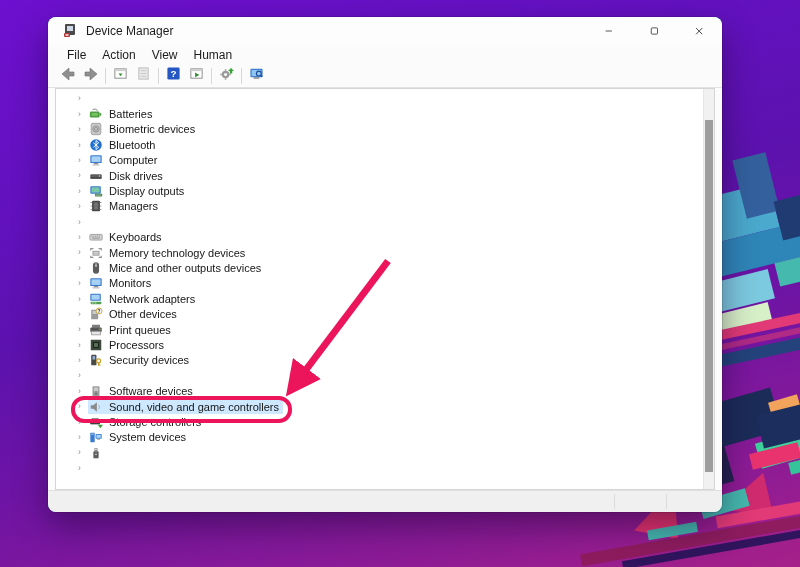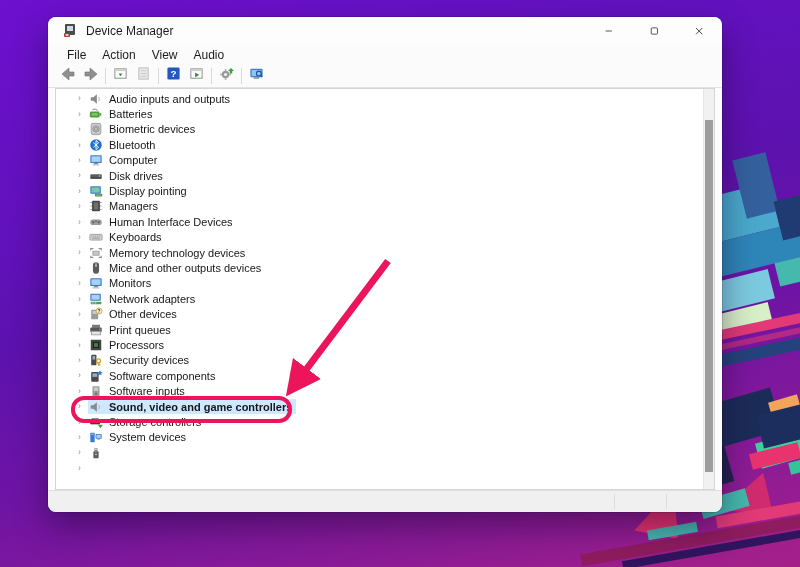--- a/index.html
+++ b/index.html
@@ -28,21 +28,21 @@
   .menu-item { padding:1px 8px; }
   .toolbar { height:24px; display:flex; align-items:center; padding-left:8px; background:#fbfbfb; border-bottom:1px solid #e2e2e2; flex:0 0 auto; }
   .tb-btn { width:23px; height:20px; display:flex; align-items:center; justify-content:center; }
   .tb-sep { width:1px; height:16px; background:#d8d8d8; margin:0 3px; }
   .content-wrap { flex:1; padding:0 7px; background:#fcfcfc; min-height:0; }
   .content { position:relative; width:100%; height:100%; border:1px solid #d5d5d5; background:#fff; overflow:hidden; }
   .tree { position:absolute; left:0; top:2px; right:12px; }
   .tree-row { height:15.4px; display:flex; align-items:center; font-size:11px; color:#161616; }
   .tree-row .chev { width:10px; margin-left:22px; color:#8a8a8a; font-size:8.5px; line-height:1; flex:0 0 auto; }
   .tree-row .node { display:flex; align-items:center; height:100%; padding:0 4px 0 1px; }
-  .tree-row.selected .node { background:#cde8ff;font-weight:bold; }
+  .tree-row.selected .node { background:#cde8ff; }
   .tree-row .ico { width:14px; height:14px; margin-right:6px; flex:0 0 auto; }
   .tree-row .ico svg { display:block; width:14px; height:14px; }
   
   .vscroll { position:absolute; top:0; right:0; width:11px; bottom:0; background:#f1f1f1; border-left:1px solid #e6e6e6; }
   .vthumb { position:absolute; left:1px; width:8px; top:31px; height:352px; background:#9d9d9d; }
   .statusbar { height:22px; background:#f0f0f0; border-top:1px solid #e0e0e0; position:relative; flex:0 0 auto; }
   .status-sep { position:absolute; top:3px; bottom:3px; width:1px; background:#dcdcdc; }
   .status-sep.s1 { left:566px; } .status-sep.s2 { left:618px; }
   
   #annot-rect {
@@ -128,21 +128,21 @@
             </svg>
           </span>
         </div>
       </div>
   </div>
 
   <div class="menubar" id="menubar">
       <span class="menu-item">File</span>
       <span class="menu-item">Action</span>
       <span class="menu-item">View</span>
-      <span class="menu-item">Audio</span>
+      <span class="menu-item">Human</span>
     </div>
 
   <div class="toolbar" id="toolbar">
       <div class="tb-btn">
         <span><svg viewBox="0 0 16 16" width="16" height="16">
             <path d="M9 2 L2 8 L9 14 V10 H14 V6 H9 Z" fill="#8f8f8f" stroke="#6f6f6f" stroke-width=".6"></path>
           </svg></span>
       </div>
       <div class="tb-btn">
         <span><svg viewBox="0 0 16 16" width="16" height="16">
@@ -203,29 +203,20 @@
             <line x1="12.3" y1="9.8" x2="14" y2="11.5" stroke="#1d4e9a" stroke-width="1.4"></line>
           </svg></span>
       </div>
     </div>
 
   <div class="content-wrap">
     <div class="content">
       <div class="tree" id="tree">
           <div class="tree-row">
     <span class="chev">›</span>
-    <span class="node">
-      <span class="ico">
-                <svg viewBox="0 0 16 16" width="14" height="14">
-                  <path d="M2 6 h3 l4 -3.4 v10.8 L5 10 H2 Z" fill="#8a8a8a"></path>
-                  <path d="M11 5.5 q2 2.5 0 5" stroke="#a9a9a9" fill="none"></path>
-                </svg>
-              </span>
-      <span class="lbl">Audio inputs and outputs</span>
-    </span>
   </div>
           <div class="tree-row">
     <span class="chev">›</span>
     <span class="node">
       <span class="ico">
                 <svg viewBox="0 0 16 16" width="14" height="14">
                   <rect x="1" y="5" width="11" height="7" rx="1.5" fill="#4d9e3f"></rect>
                   <rect x="12" y="7" width="2" height="3" fill="#4d9e3f"></rect>
                   <path d="M4 3 q3 -2 6 1" stroke="#777" fill="none"></path>
                   <rect x="3" y="7" width="7" height="3" fill="#7cc46a"></rect>
@@ -290,21 +281,21 @@
     <span class="chev">›</span>
     <span class="node">
       <span class="ico">
                 <svg viewBox="0 0 16 16" width="14" height="14">
                   <rect x="1.5" y="2.5" width="12" height="8.5" rx="1" fill="#3a7bd0"></rect>
                   <rect x="2.8" y="3.8" width="9.4" height="6" fill="#79c9a8"></rect>
                   <rect x="7" y="11" width="8" height="3.4" rx=".8" fill="#4f7f4f"></rect>
                   <rect x="8" y="12" width="6" height="1.4" fill="#88b888"></rect>
                 </svg>
               </span>
-      <span class="lbl">Display pointing</span>
+      <span class="lbl">Display outputs</span>
     </span>
   </div>
           <div class="tree-row">
     <span class="chev">›</span>
     <span class="node">
       <span class="ico">
                 <svg viewBox="0 0 16 16" width="14" height="14">
                   <rect x="3.5" y="2" width="9" height="12" rx="1" fill="#4a4a4a"></rect>
                   <g stroke="#8a8a8a" stroke-width="1">
                     <line x1="3.5" y1="4" x2="1.8" y2="4"></line>
@@ -315,31 +306,20 @@
                     <line x1="12.5" y1="12" x2="14.2" y2="12"></line>
                   </g>
                   <rect x="5.5" y="4" width="5" height="8" fill="#6f6f6f"></rect>
                 </svg>
               </span>
       <span class="lbl">Managers</span>
     </span>
   </div>
           <div class="tree-row">
     <span class="chev">›</span>
-    <span class="node">
-      <span class="ico">
-                <svg viewBox="0 0 16 16" width="14" height="14">
-                  <rect x="1.5" y="5" width="13" height="6.5" rx="3" fill="#9a9a9a"></rect>
-                  <circle cx="4.8" cy="8.2" r="1.2" fill="#5f5f5f"></circle>
-                  <circle cx="11.2" cy="8.2" r="1.2" fill="#5f5f5f"></circle>
-                  <circle cx="8" cy="7" r=".9" fill="#5f5f5f"></circle>
-                </svg>
-              </span>
-      <span class="lbl">Human Interface Devices</span>
-    </span>
   </div>
           <div class="tree-row">
     <span class="chev">›</span>
     <span class="node">
       <span class="ico">
                 <svg viewBox="0 0 16 16" width="14" height="14">
                   <rect x="1" y="5" width="14" height="6.5" rx="1" fill="#d6d6d6" stroke="#9a9a9a"></rect>
                   <g fill="#9a9a9a">
                     <rect x="2.6" y="6.4" width="1.4" height="1.2"></rect>
                     <rect x="4.8" y="6.4" width="1.4" height="1.2"></rect>
@@ -458,42 +438,32 @@
                   <circle cx="11" cy="9" r="2.2" fill="none" stroke="#c9a227" stroke-width="1.4"></circle>
                   <line x1="11" y1="11" x2="11" y2="14.5" stroke="#c9a227" stroke-width="1.4"></line>
                   <line x1="11" y1="13.5" x2="13" y2="13.5" stroke="#c9a227" stroke-width="1.4"></line>
                 </svg>
               </span>
       <span class="lbl">Security devices</span>
     </span>
   </div>
           <div class="tree-row">
     <span class="chev">›</span>
-    <span class="node">
-      <span class="ico">
-                <svg viewBox="0 0 16 16" width="14" height="14">
-                  <rect x="2.5" y="3.5" width="8.5" height="11" rx="1" fill="#4a4a4a"></rect>
-                  <rect x="4" y="5" width="5.5" height="4" fill="#8fb0d0"></rect>
-                  <path d="M12.5 1.5 l1 2 2 .3 -1.5 1.4 .4 2 -1.9 -1 -1.9 1 .4 -2 -1.5 -1.4 2 -.3 Z" fill="#2f7fd6"></path>
-                </svg>
-              </span>
-      <span class="lbl">Software components</span>
-    </span>
   </div>
           <div class="tree-row">
     <span class="chev">›</span>
     <span class="node">
       <span class="ico">
                 <svg viewBox="0 0 16 16" width="14" height="14">
                   <rect x="4" y="2.5" width="8" height="11.5" rx="1" fill="#9a9a9a"></rect>
                   <rect x="5.5" y="4" width="5" height="4" fill="#c9c9c9"></rect>
                   <circle cx="8" cy="11" r="1" fill="#5f5f5f"></circle>
                 </svg>
               </span>
-      <span class="lbl">Software inputs</span>
+      <span class="lbl">Software devices</span>
     </span>
   </div>
           <div class="tree-row selected">
     <span class="chev">›</span>
     <span class="node">
       <span class="ico">
                 <svg viewBox="0 0 16 16" width="14" height="14">
                   <path d="M2 6 h3 l4 -3.4 v10.8 L5 10 H2 Z" fill="#8a8a8a"></path>
                   <path d="M11 5.5 q2 2.5 0 5" stroke="#a9a9a9" fill="none"></path>
                 </svg>

